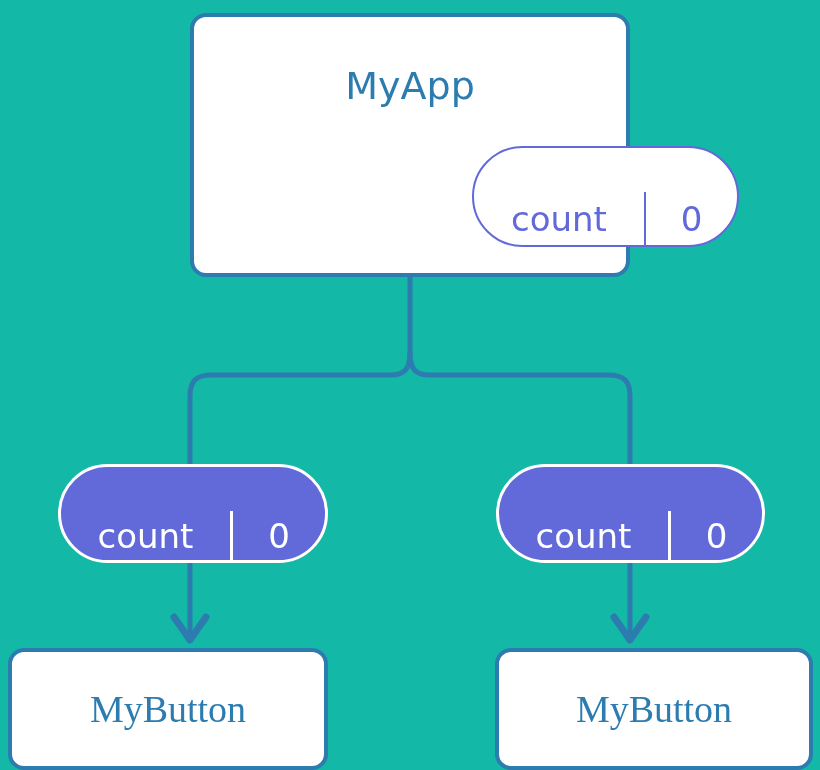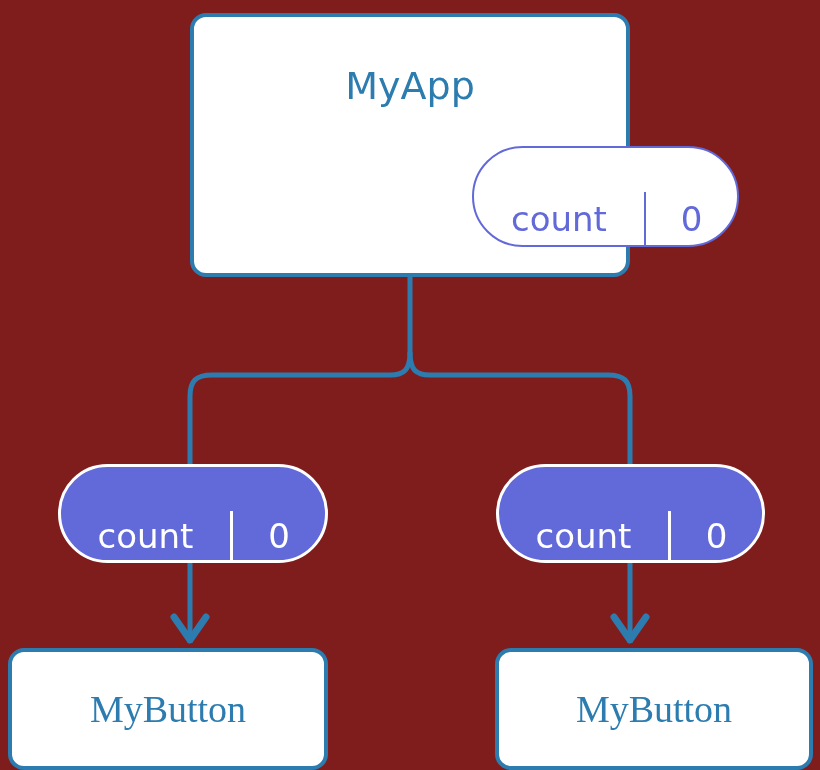--- a/index.html
+++ b/index.html
@@ -5,21 +5,21 @@
 <style>
   html, body {
     margin: 0;
     padding: 0;
     background: #4a6672;
   }
   #stage {
     position: relative;
     width: 820px;
     height: 770px;
-    background: #7f1d1d;
+    background: #14b8a6;
     overflow: hidden;
     font-family: "DejaVu Sans", "Liberation Sans", sans-serif;
   }
   #wires {
     position: absolute;
     left: 0;
     top: 0;
     width: 820px;
     height: 770px;
     pointer-events: none;

